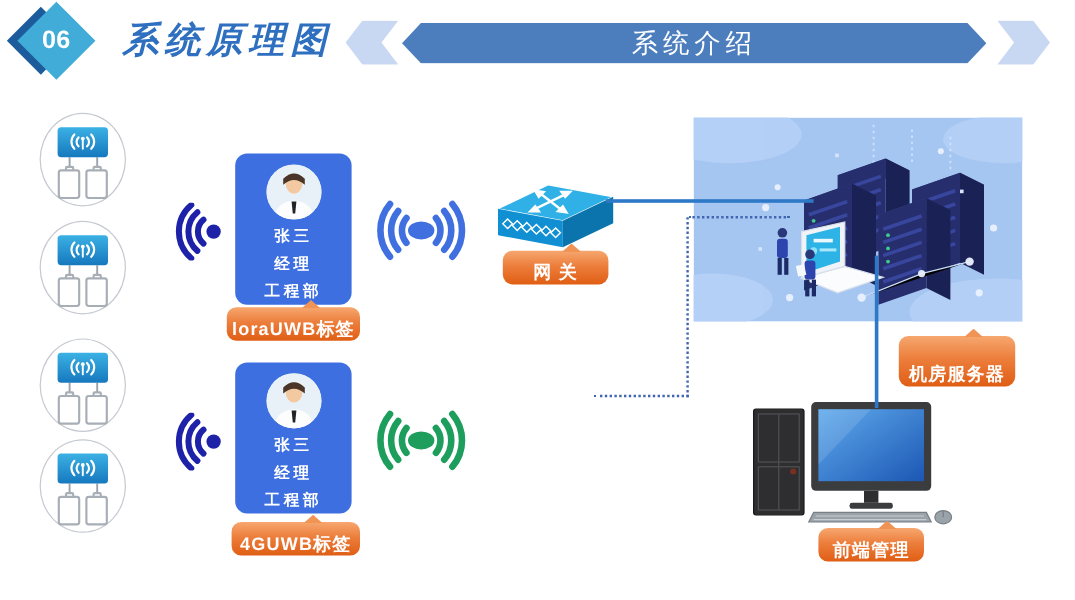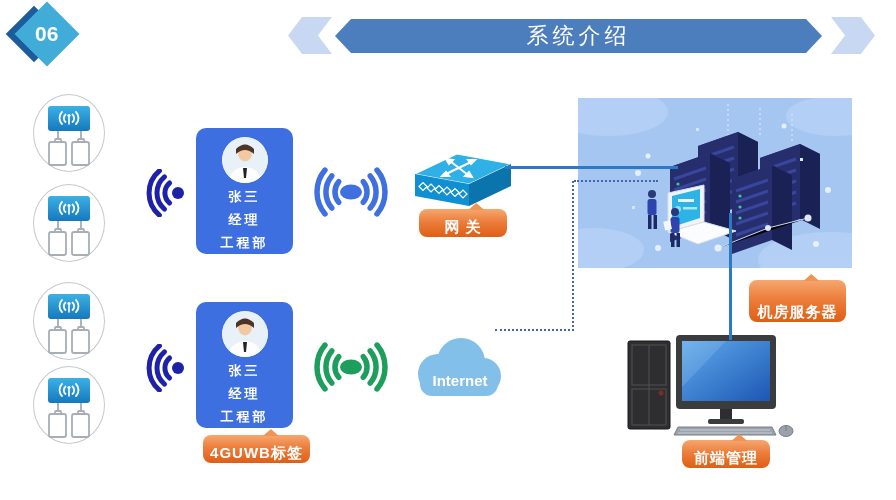--- a/index.html
+++ b/index.html
@@ -61,20 +61,21 @@
         <stop offset="0" stop-color="#5FAAEC"></stop>
           <stop offset="1" stop-color="#1C57B4"></stop>
       </linearGradient>
     </defs>
   </svg>
 
   <div class="badge-dark"></div>
   <div class="badge-light">
     <span>06</span>
   </div>
+  <div class="page-title">系统原理图</div>
   <div class="chev chev-left"></div>
   <div class="banner">
     <span>系统介绍</span>
   </div>
   <div class="chev chev-right"></div>
 
   <div class="station" style="top:94px">
     <svg viewBox="0 0 70 76" width="70" height="76">
       <path d="M24,36 v9 M47,36 v9" stroke="#9AA3AC" stroke-width="1.6" fill="none"></path>
       <rect x="14" y="11" width="42" height="25" rx="3" fill="url(#gStation)"></rect>
@@ -183,36 +184,40 @@
         <path d="M6,46 Q8,31 23,30 Q38,31 40,46 Z" fill="#FDFDFD"></path>
         <polygon points="21,31 25,31 24,41 22,41" fill="#20242A"></polygon>
         <ellipse cx="23" cy="16" rx="7" ry="8.5" fill="#F2C9A0"></ellipse>
         <path d="M14,12 Q23,3 32,12 L32,17 Q23,9 14,17 Z" fill="#4A3528"></path>
       </svg>
     </div>
     <div class="card-line">张三</div>
     <div class="card-line">经理</div>
     <div class="card-line">工程部</div>
   </div>
+  <div class="tag" style="left:189px;top:256px;width:111px;height:28px">
+    <span class="bump"></span>
+    <span>loraUWB标签</span>
+  </div>
 
   <div class="person-card" style="top:302px">
     <div class="avatar">
       <svg viewBox="0 0 46 46" width="46" height="46">
         <circle cx="23" cy="23" r="23" fill="#E9F1F8"></circle>
         <path d="M6,46 Q8,31 23,30 Q38,31 40,46 Z" fill="#FDFDFD"></path>
         <polygon points="21,31 25,31 24,41 22,41" fill="#20242A"></polygon>
         <ellipse cx="23" cy="16" rx="7" ry="8.5" fill="#F2C9A0"></ellipse>
         <path d="M14,12 Q23,3 32,12 L32,17 Q23,9 14,17 Z" fill="#4A3528"></path>
       </svg>
     </div>
     <div class="card-line">张三</div>
     <div class="card-line">经理</div>
     <div class="card-line">工程部</div>
   </div>
-  <div class="tag" style="left:203px;top:435px;width:107px;height:28px">
+  <div class="tag" style="left:193px;top:435px;width:107px;height:28px">
     <span class="bump"></span>
     <span>4GUWB标签</span>
   </div>
 
   <div class="abs" style="left:301px;top:166px">
     <svg viewBox="0 0 100 52" width="100" height="52">
       <ellipse cx="50" cy="26" rx="11" ry="7.5" fill="#4070E0"></ellipse>
       <g stroke="#4070E0" stroke-width="5.5" fill="none" stroke-linecap="round">
         <path d="M62.3,15.7 A16,16 0 0 1 62.3,36.3"></path>
           <path d="M69.2,9.9 A25,25 0 0 1 69.2,42.1"></path>
@@ -258,31 +263,20 @@
         <polygon points="33,11 40,12 36,16"></polygon>
           <polygon points="59,29 52,28 56,24"></polygon>
       </g>
     </svg>
   </div>
   <div class="tag" style="left:419px;top:209px;width:88px;height:28px">
     <span class="bump"></span>
     <span>网 关</span>
   </div>
 
-  <div class="abs" style="left:408px;top:326px">
-    <svg viewBox="0 0 100 76" width="100" height="76">
-      <g fill="#82C0EA">
-        <circle cx="30" cy="48" r="20"></circle>
-          <circle cx="53" cy="36" r="24"></circle>
-          <circle cx="75" cy="50" r="18"></circle>
-        <rect x="12" y="46" width="78" height="24" rx="12"></rect>
-      </g>
-      <text x="52" y="60" text-anchor="middle" fill="#FFFFFF" font-size="15" font-weight="bold" font-family="Liberation Sans, sans-serif">Internet</text>
-    </svg>
-  </div>
 
   <div class="illustration">
     <svg viewBox="0 0 274 170" width="274" height="170">
       <rect x="0" y="0" width="274" height="170" fill="#A6C6F2"></rect>
       <g fill="#B7D1F7" opacity="0.85">
         <ellipse cx="30" cy="14" rx="60" ry="24"></ellipse>
           <ellipse cx="252" cy="162" rx="72" ry="28"></ellipse>
         <ellipse cx="16" cy="152" rx="50" ry="22"></ellipse>
           <ellipse cx="258" cy="18" rx="50" ry="20"></ellipse>
       </g>

